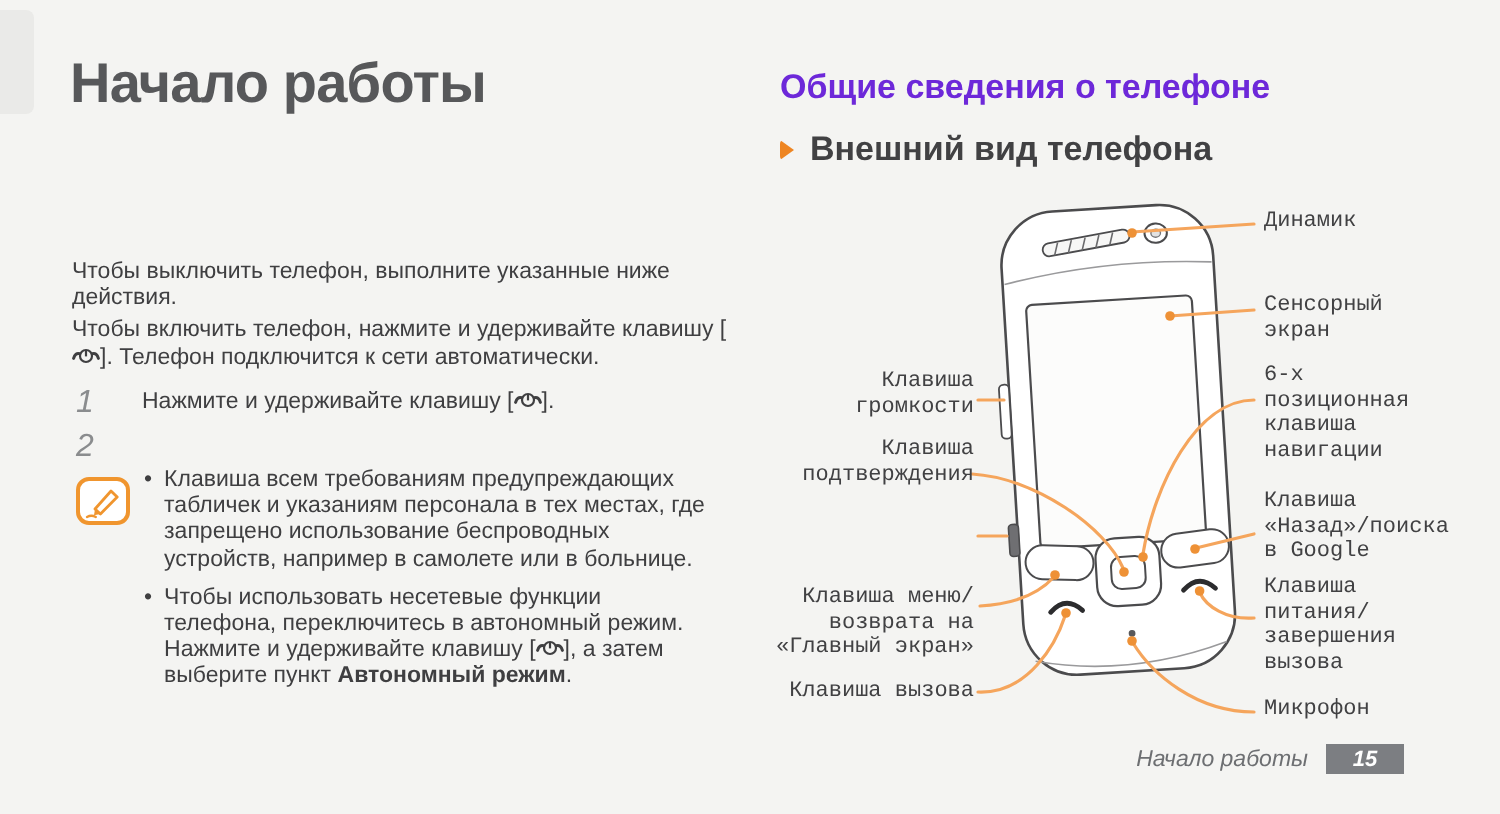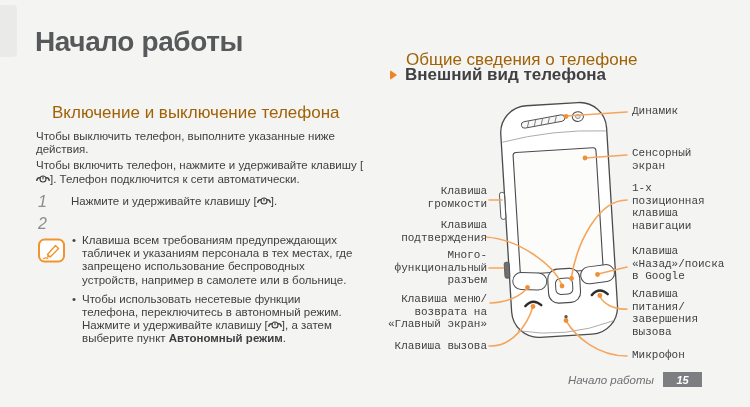--- a/index.html
+++ b/index.html
@@ -4,22 +4,22 @@
 <style>
   html,body { margin:0; padding:0; }
   .page {
     position:relative; width:750px; height:407px; overflow:hidden;
     background:#f4f4f2; font-family:"Liberation Sans", sans-serif; color:#3f3f41;
   }
   .corner-shade { position:absolute; left:0; top:5px; width:17px; height:52px;
     background:#eaeae8; border-radius:0 4px 4px 0; }
   .page-title { position:absolute; left:35px; top:26px; margin:0;
     font-size:28px; font-weight:bold; letter-spacing:-0.4px; color:#57585a; }
-  .h2 { position:absolute; margin:16px; font-size:17px; line-height:19px;
-    font-weight:normal; color:#a16207; }
+  .h2 { position:absolute; margin:0; font-size:17px; line-height:19px;
+    font-weight:bold; color:#6d28d9; }
   .h2-left { left:36px; top:87px; width:310px; }
   .h2-right { left:390px; top:34px; width:340px; }
   .subhead { position:absolute; left:390px; top:65px; display:flex; align-items:center; gap:8px; }
   .chevron { width:0; height:0; border-left:7px solid #ee8522;
     border-top:5px solid transparent; border-bottom:5px solid transparent; border-radius:2px; }
   .subhead-text { font-size:17px; font-weight:bold; color:#414143; }
   .intro { position:absolute; left:36px; top:130px; width:334px; }
   .body-p { margin:0; font-size:11.5px; line-height:13.2px; color:#3f3f41; }
   .body-p + .body-p { margin-top:3px; }
   .step { position:absolute; left:38px; display:flex; width:330px; }
@@ -47,21 +47,20 @@
 </style>
 </head>
 <body>
 
 <div class="page">
 
   <div class="corner-shade"></div>
 
   <h1 class="page-title">Начало работы</h1>
 
-  <h2 class="h2 h2-left">Включение и выключение телефона</h2>
 
   <div class="intro">
     <p class="body-p">Чтобы выключить телефон, выполните указанные ниже действия.</p>
     <p class="body-p">Чтобы включить телефон, нажмите и удерживайте клавишу [<svg class="pkey-icon" width="14" height="10" viewBox="0 0 14 10">
           <circle cx="7" cy="5" r="3" fill="none" stroke="#3f3f41" stroke-width="1.1"></circle>
           <line x1="7" y1="2.4" x2="7" y2="5.2" stroke="#3f3f41" stroke-width="1.1"></line>
           <path d="M0.8 6.2 Q1.6 3.2 3.9 3.9 M13.2 6.2 Q12.4 3.2 10.1 3.9" fill="none" stroke="#3f3f41" stroke-width="1.5" stroke-linecap="round"></path>
         </svg>]. Телефон подключится к сети автоматически.</p>
   </div>
 
@@ -156,32 +155,29 @@
       <circle cx="562" cy="286" r="2.4"></circle>
       <circle cx="527.5" cy="287.5" r="2.4"></circle>
       <circle cx="533" cy="306.5" r="2.4"></circle>
     </g>
   </svg>
 
   <div class="lbl lbl-l" style="top:185px">Клавиша
 громкости</div>
   <div class="lbl lbl-l" style="top:219px">Клавиша
 подтверждения</div>
-  <div class="lbl lbl-l" style="top:249px">Много-
-функциональный
-разъем</div>
   <div class="lbl lbl-l" style="top:293px">Клавиша меню/
 возврата на
 «Главный экран»</div>
   <div class="lbl lbl-l" style="top:340px">Клавиша вызова</div>
 
   <div class="lbl lbl-r" style="top:105px">Динамик</div>
   <div class="lbl lbl-r" style="top:147px">Сенсорный
 экран</div>
-  <div class="lbl lbl-r" style="top:182px">1-х
+  <div class="lbl lbl-r" style="top:182px">6-х
 позиционная
 клавиша
 навигации</div>
   <div class="lbl lbl-r" style="top:245px">Клавиша
 «Назад»/поиска
 в Google</div>
   <div class="lbl lbl-r" style="top:288px">Клавиша
 питания/
 завершения
 вызова</div>

